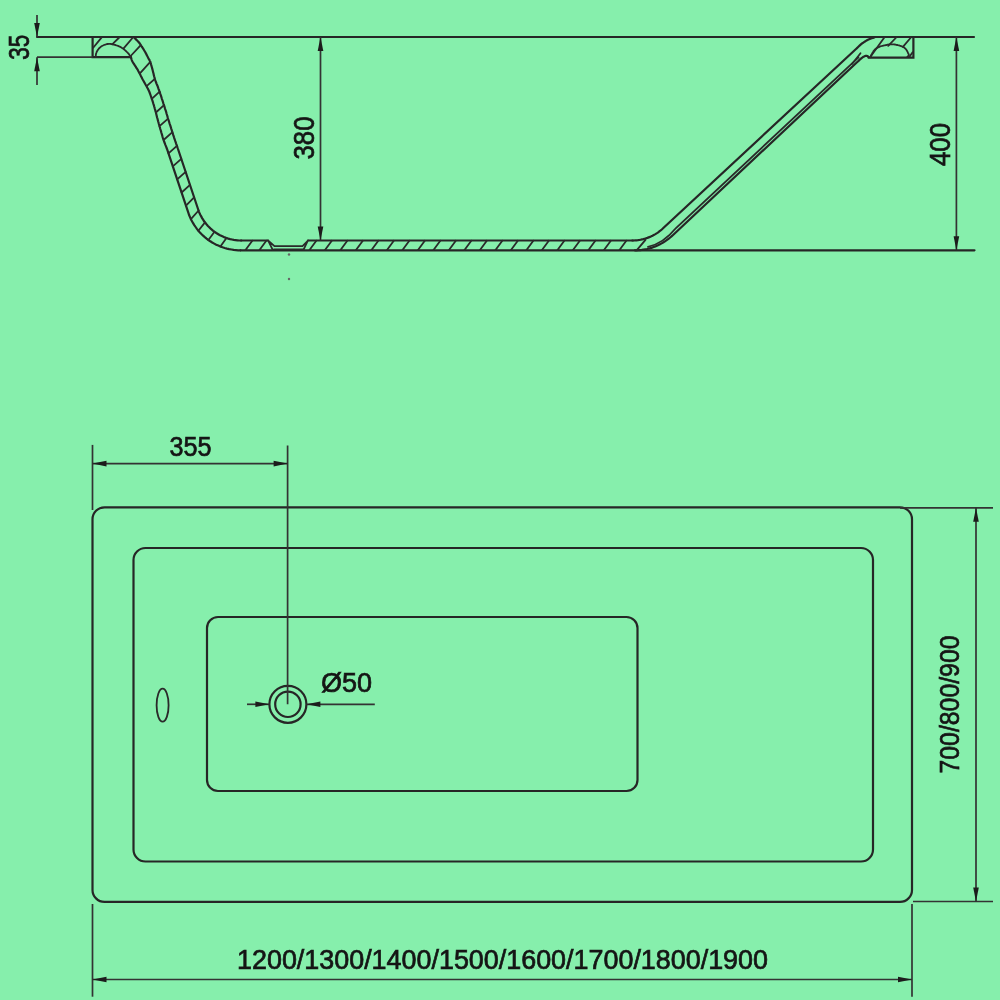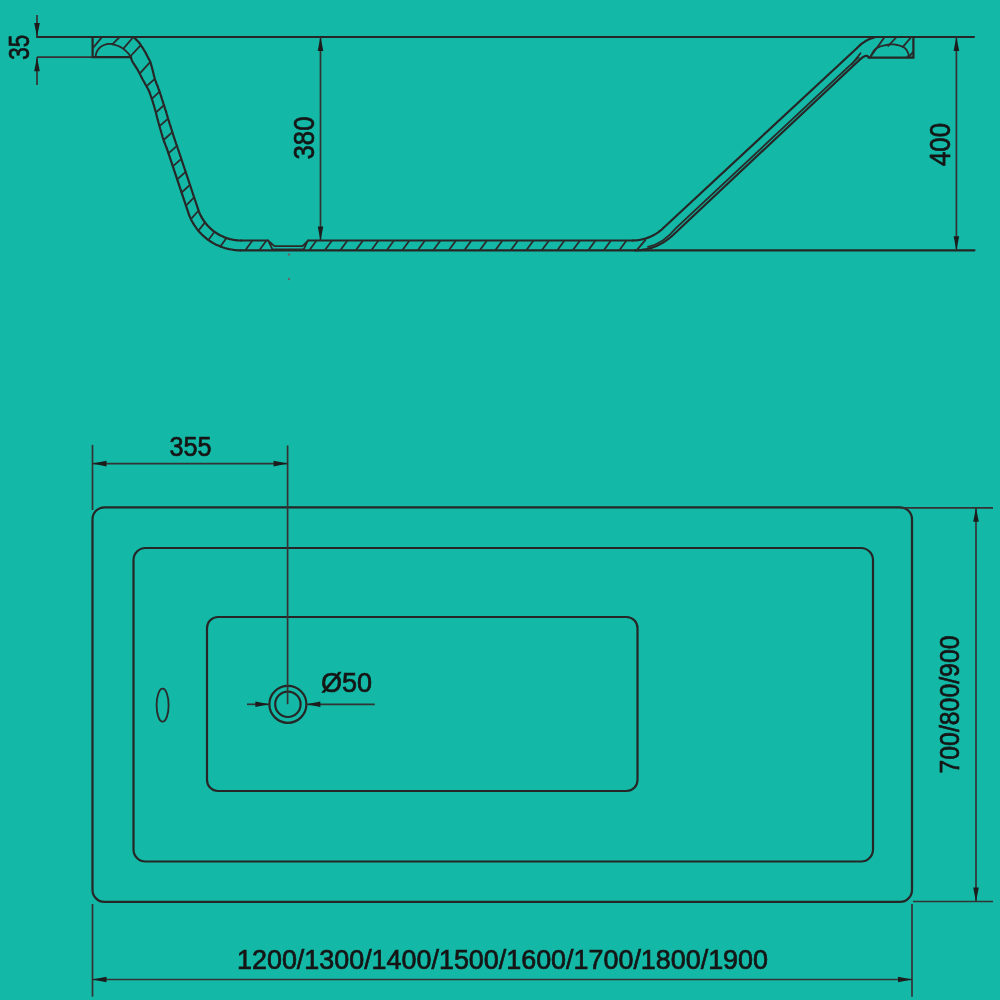--- a/index.html
+++ b/index.html
@@ -1,16 +1,16 @@
 <!DOCTYPE html>
 <html><head>
 <meta charset="utf-8">
 <style>
 html,body { margin:0; padding:0; background:#ffffff; }
-.page { width:1000px; height:1000px; position:relative; background:#14b8a6; }
+.page { width:1000px; height:1000px; position:relative; background:#86efac; }
 svg { display:block; }
 .m { stroke:#262626; stroke-width:2.2; stroke-linecap:round; fill:none; }
 .t { stroke:#2a2a2a; stroke-width:1.8; stroke-linecap:round; fill:none; }
 .d { stroke:#333333; stroke-width:1.7; stroke-linecap:butt; fill:none; }
 .lab { font-family:"Liberation Sans", sans-serif; font-size:27px; font-weight:400; fill:#151515; stroke:#151515; stroke-width:0.7; }
 </style>
 </head>
 <body>
 <div class="page">
 <svg width="1000" height="1000" viewBox="0 0 1000 1000">

